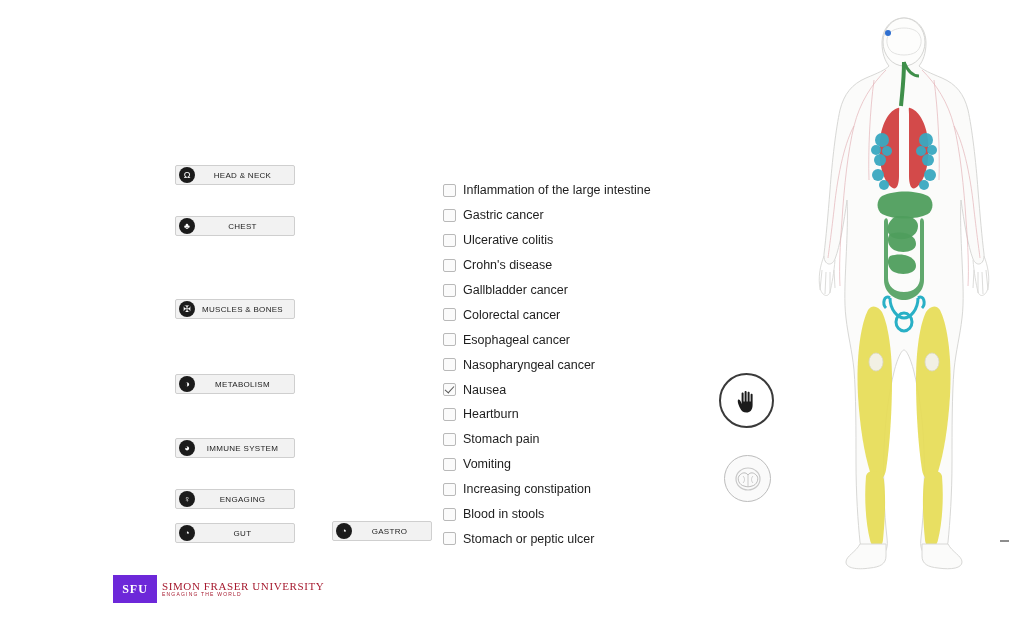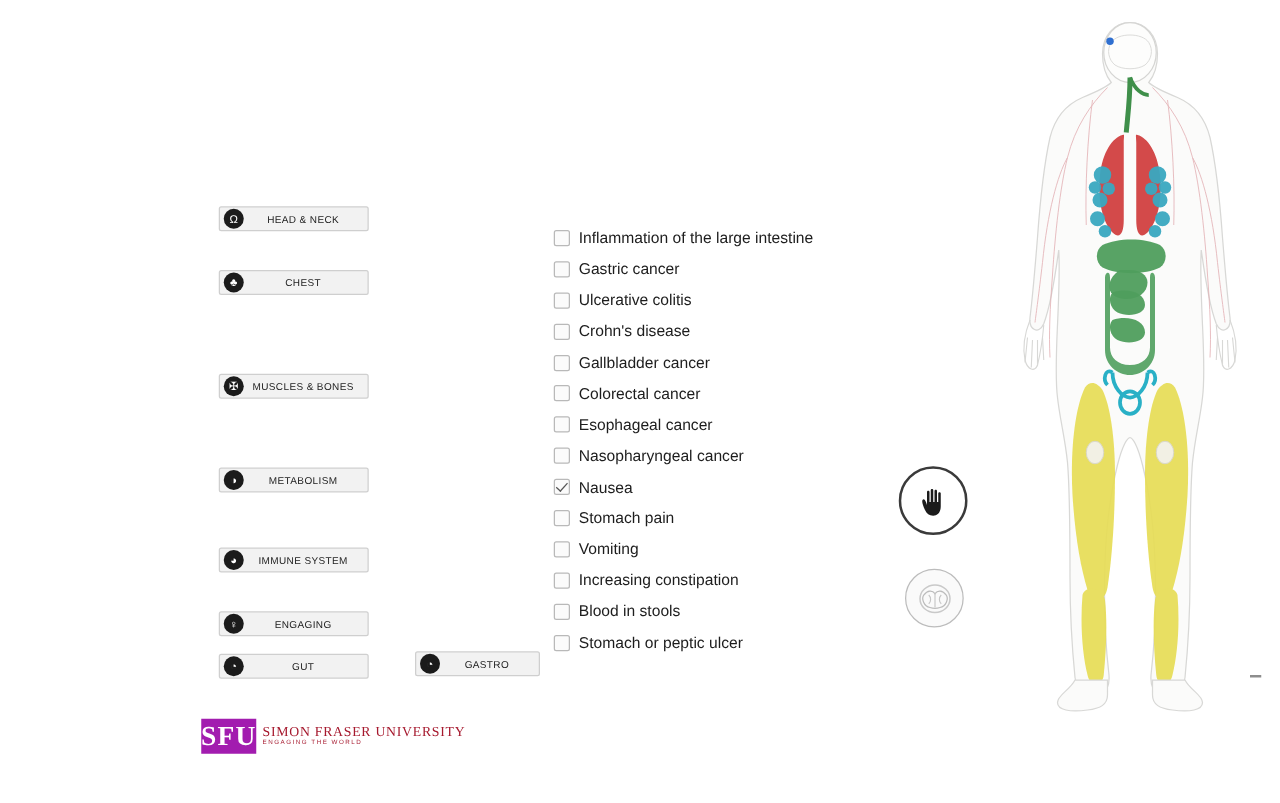--- a/index.html
+++ b/index.html
@@ -124,30 +124,29 @@
   #sfu-logo {
     position: absolute;
     left: 113px;
     top: 575px;
     display: flex;
     align-items: center;
   }
   #sfu-mark {
     width: 44px;
     height: 28px;
-    background: #a21caf;
+    background: #6d28d9;
     color: #ffffff;
     font-family: "Liberation Serif", serif;
-    font-size: 22px;
+    font-size: 12px;
     font-weight: bold;
     letter-spacing: 1px;
     display: flex;
     align-items: center;
     justify-content: center;
-    margin-left: 48px;
   }
   #sfu-text {
     margin-left: 5px;
     line-height: 1.05;
   }
   #sfu-name {
     font-family: "Liberation Serif", serif;
     color: #a6192e;
     font-size: 11px;
     letter-spacing: 0.6px;
@@ -283,20 +282,24 @@
     <span class="sym-box"></span>
     <span class="sym-label">Esophageal cancer</span>
   </div>
   <div class="sym-row">
     <span class="sym-box"></span>
     <span class="sym-label">Nasopharyngeal cancer</span>
   </div>
   <div class="sym-row">
     <span class="sym-box checked"></span>
     <span class="sym-label">Nausea</span>
+  </div>
+  <div class="sym-row">
+    <span class="sym-box"></span>
+    <span class="sym-label">Heartburn</span>
   </div>
   <div class="sym-row">
     <span class="sym-box"></span>
     <span class="sym-label">Stomach pain</span>
   </div>
   <div class="sym-row">
     <span class="sym-box"></span>
     <span class="sym-label">Vomiting</span>
   </div>
   <div class="sym-row">

